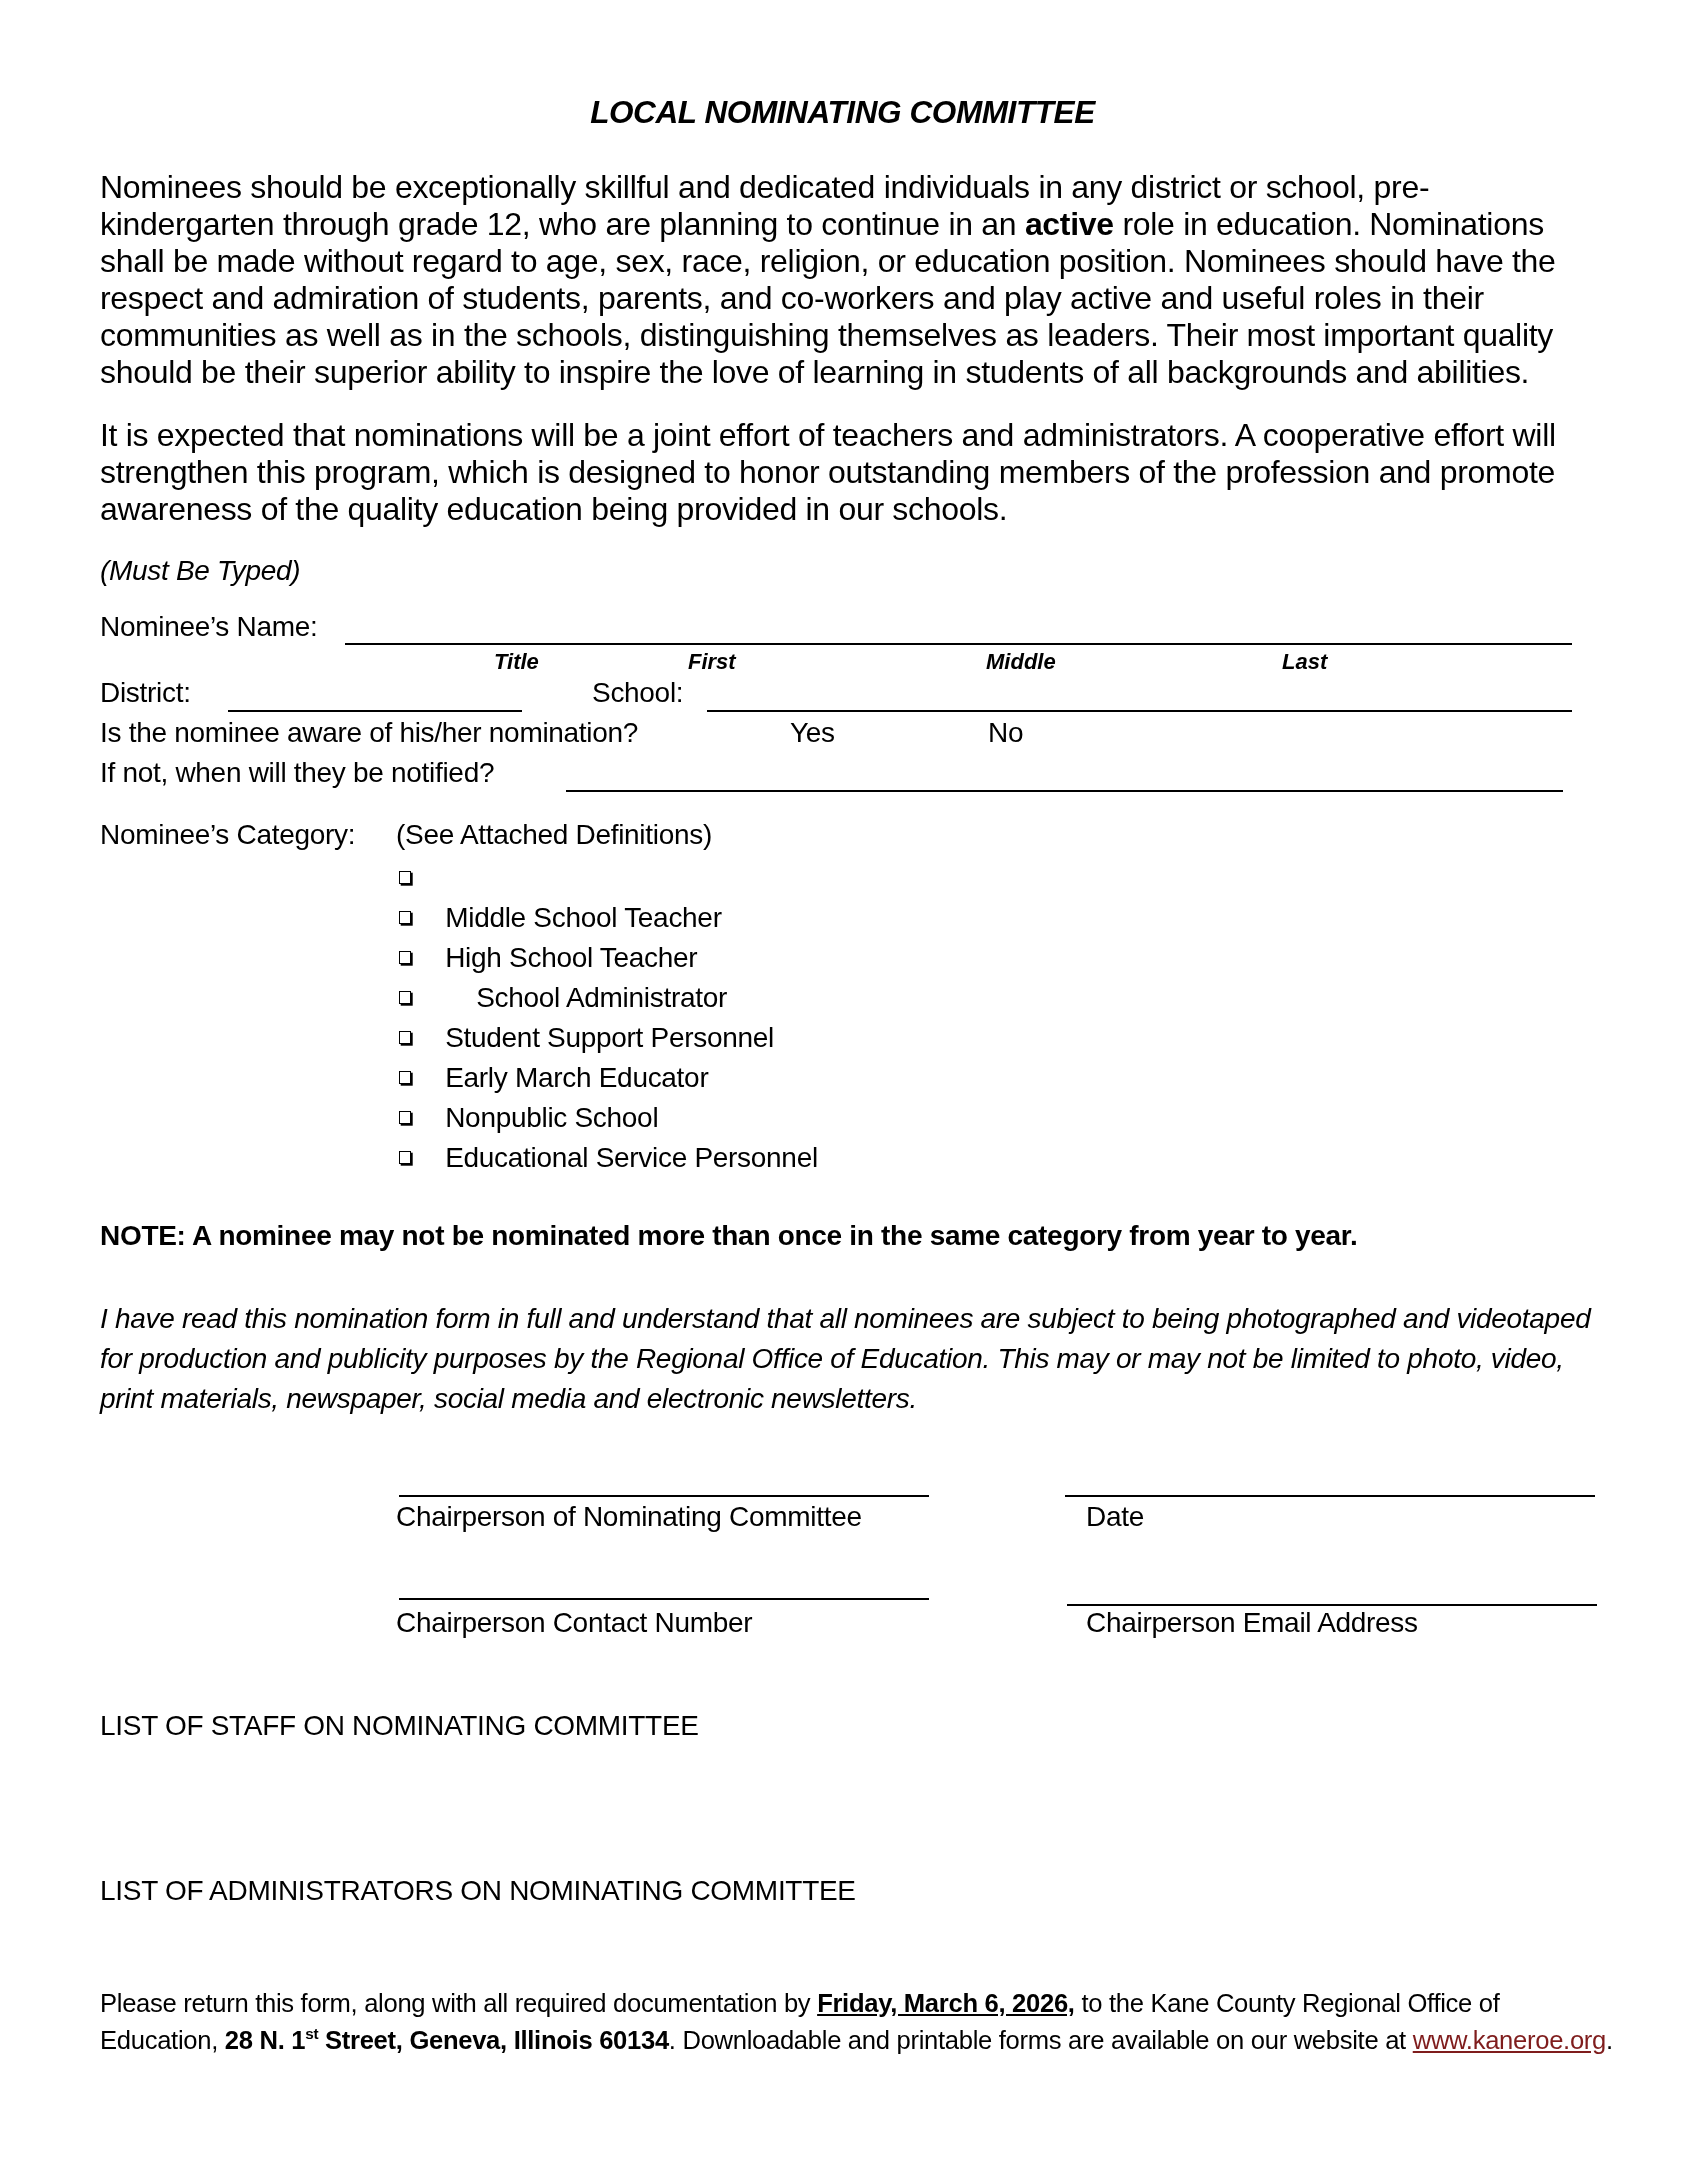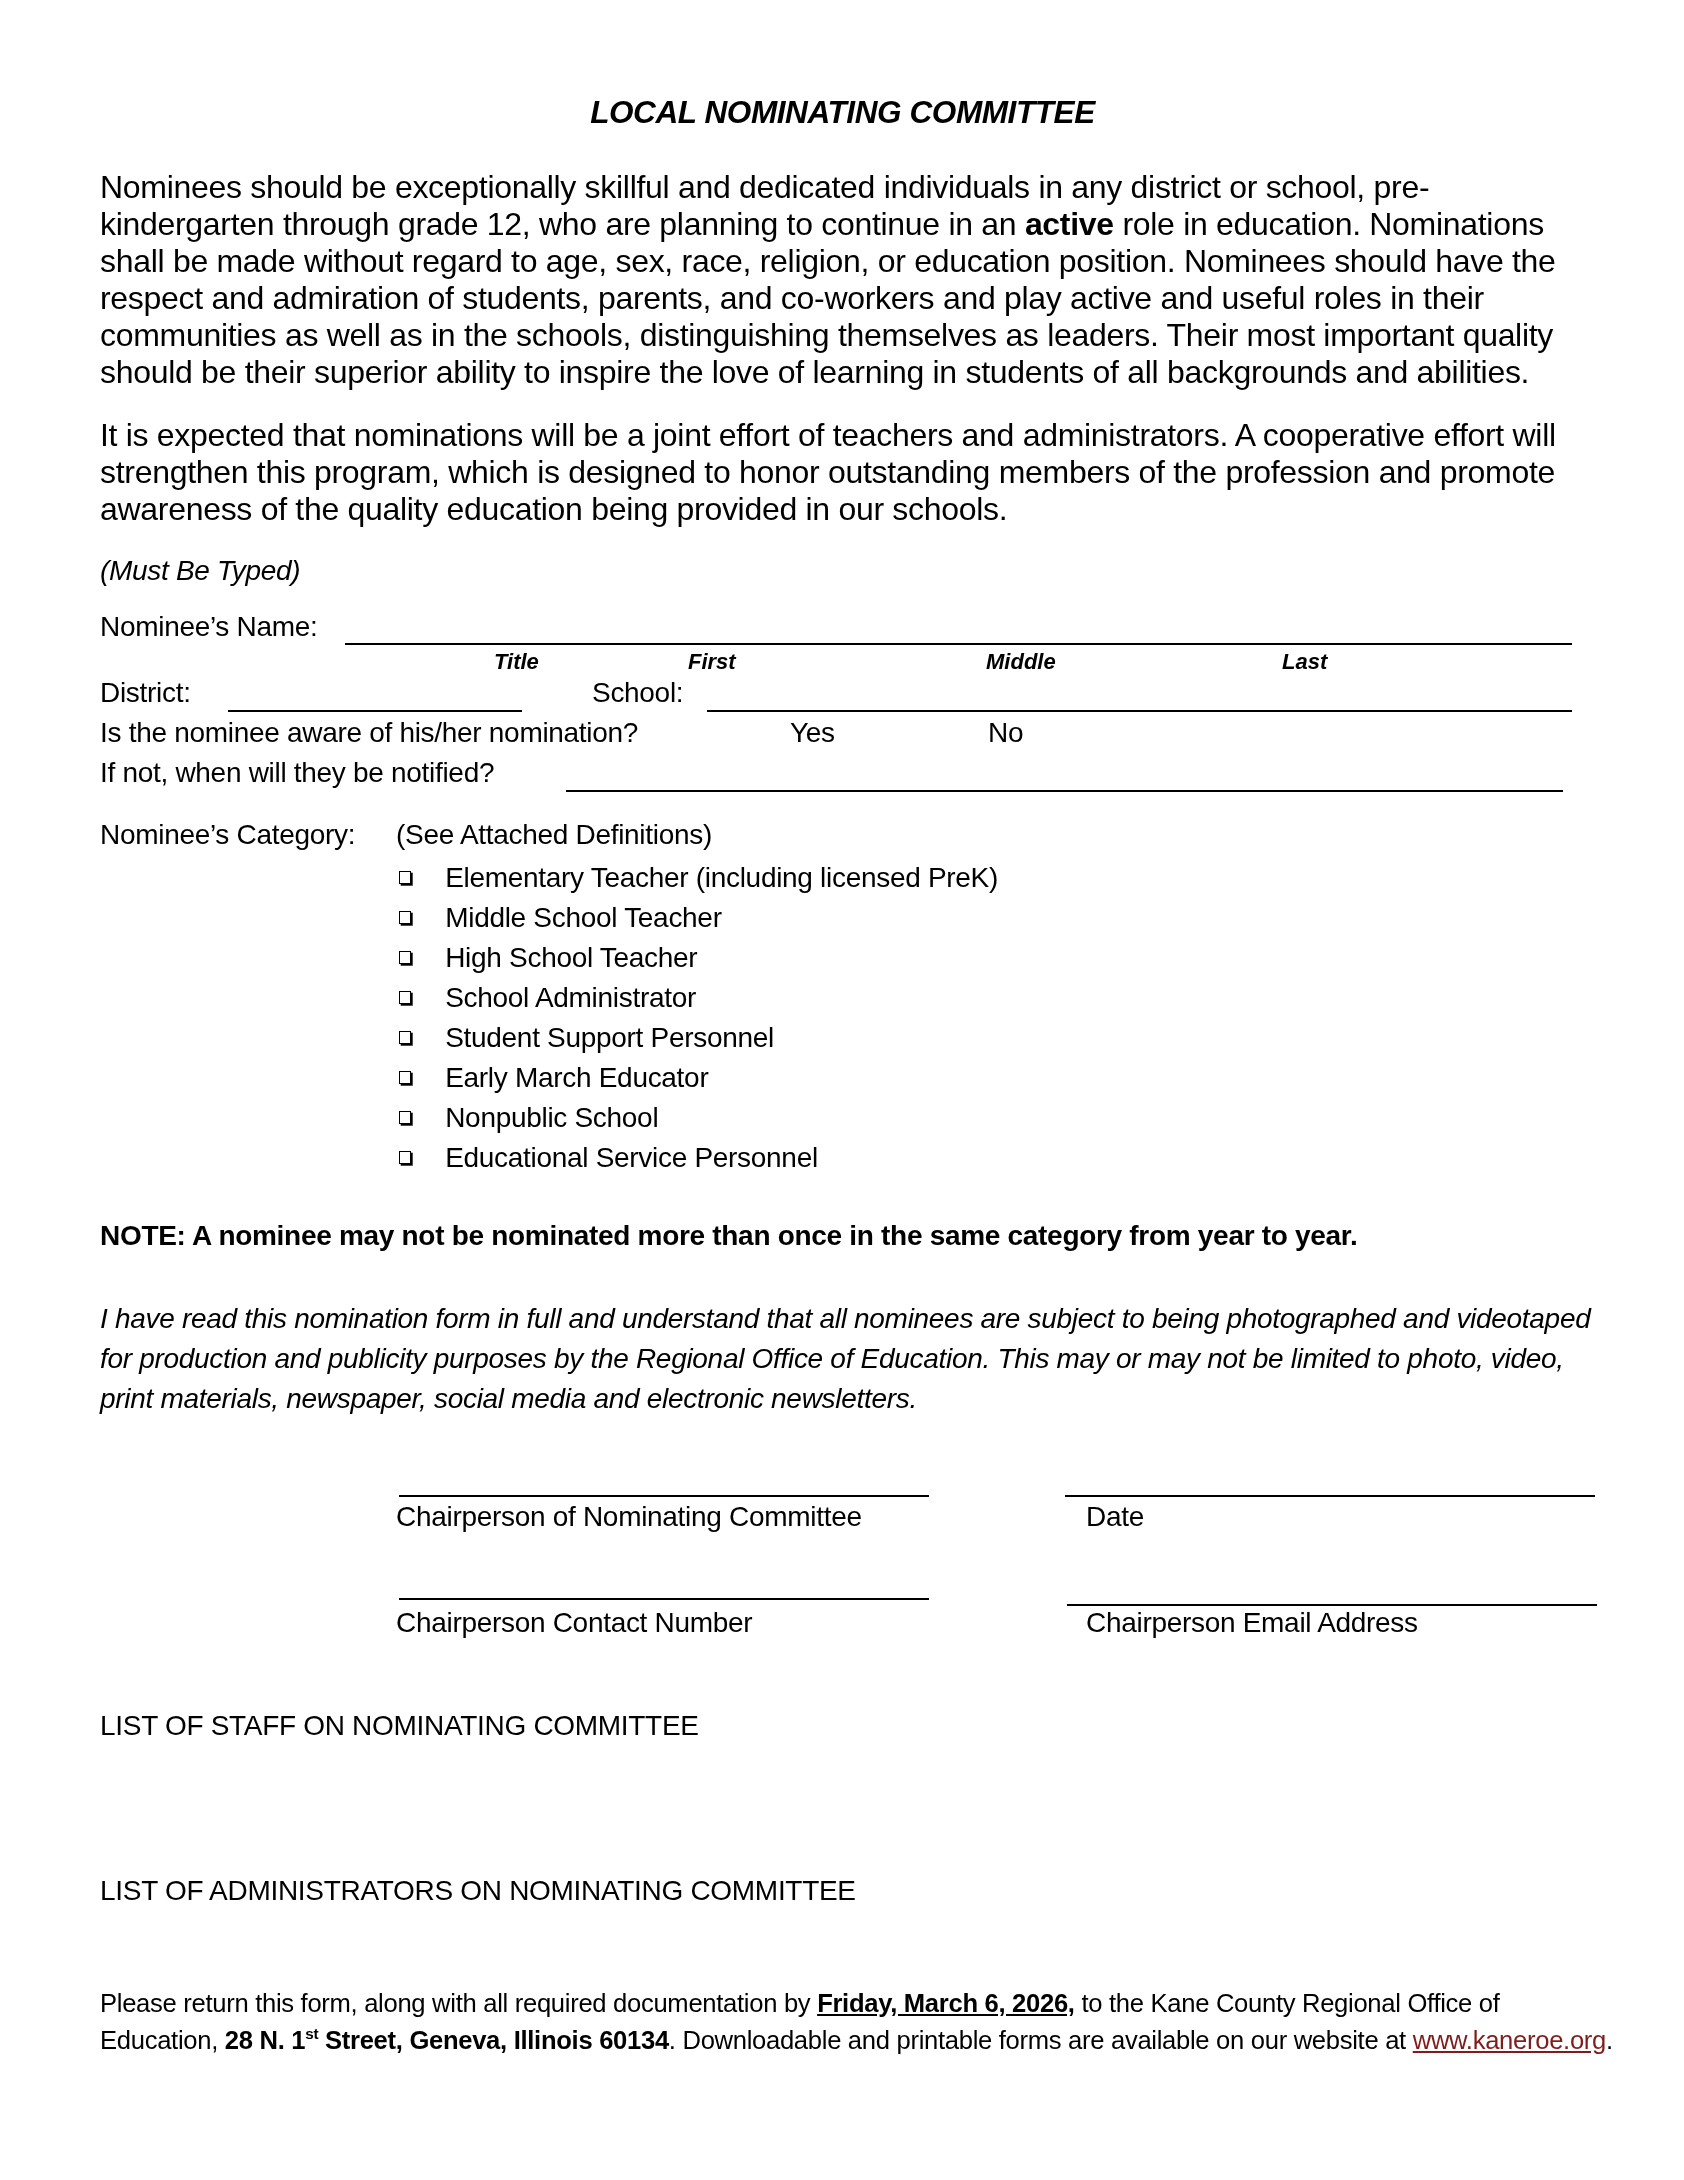--- a/index.html
+++ b/index.html
@@ -55,31 +55,30 @@
 <div class="abs lbl" style="left:988px; top:717px;">No</div>
 
 <div class="abs lbl" style="left:100px; top:757px;">If not, when will they be notified?</div>
 <div class="line" style="left:566px; width:997px; top:790px;"></div>
 
 <div class="abs lbl" style="left:100px; top:819px;">Nominee’s Category:</div>
 <div class="abs lbl" style="left:396px; top:819px;">(See Attached Definitions)</div>
 
 <div class="cat-item" style="top:859px;">
   <span class="cb"></span>
-  <span class="cat-label">Elementary Teacher (including licensed PreK)</span>
 </div>
 <div class="cat-item" style="top:899px;justify-content:space-between;">
   <span class="cb"></span>
   <span class="cat-label">Middle School Teacher</span>
 </div>
 <div class="cat-item" style="top:939px;">
   <span class="cb"></span>
   <span class="cat-label">High School Teacher</span>
 </div>
-<div class="cat-item" style="top:979px;">
+<div class="cat-item" style="top:979px;gap:31px;">
   <span class="cb"></span>
   <span class="cat-label">School Administrator</span>
 </div>
 <div class="cat-item" style="top:1019px;">
   <span class="cb"></span>
   <span class="cat-label">Student Support Personnel</span>
 </div>
 <div class="cat-item" style="top:1059px;">
   <span class="cb"></span>
   <span class="cat-label">Early March Educator</span>

